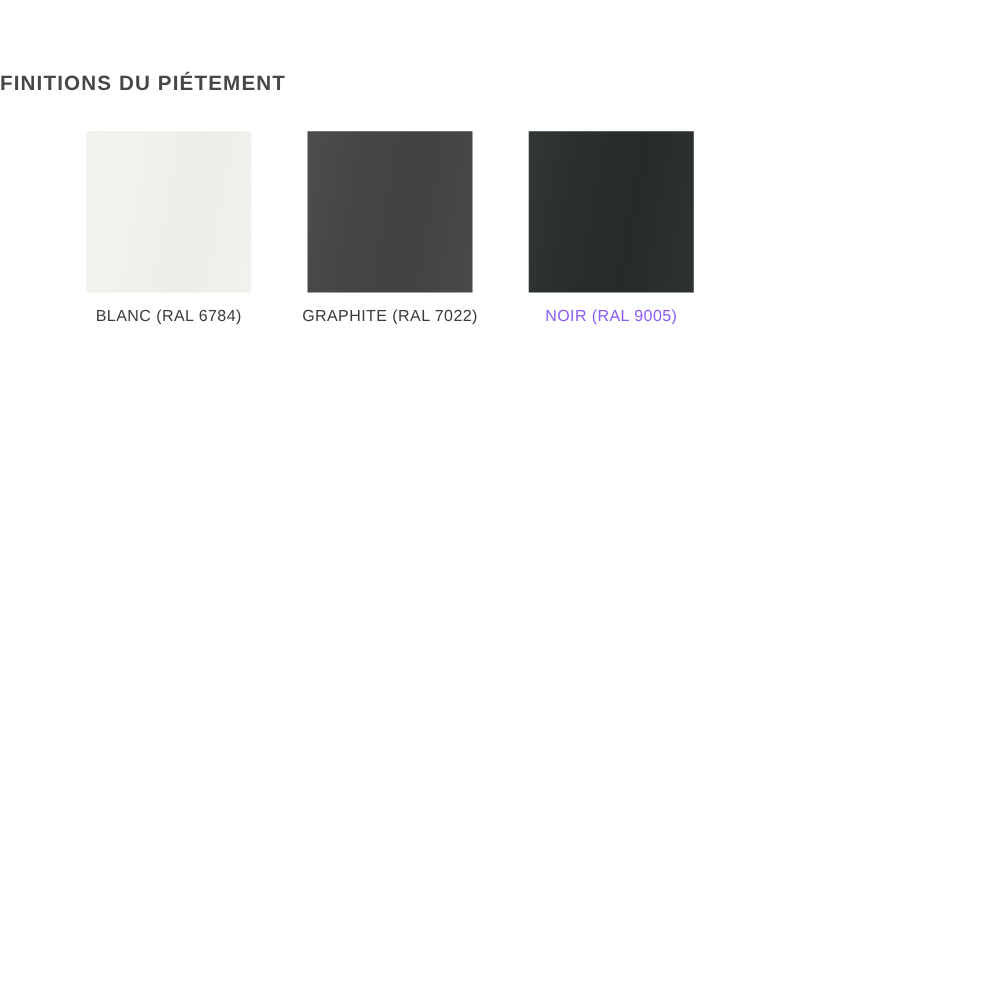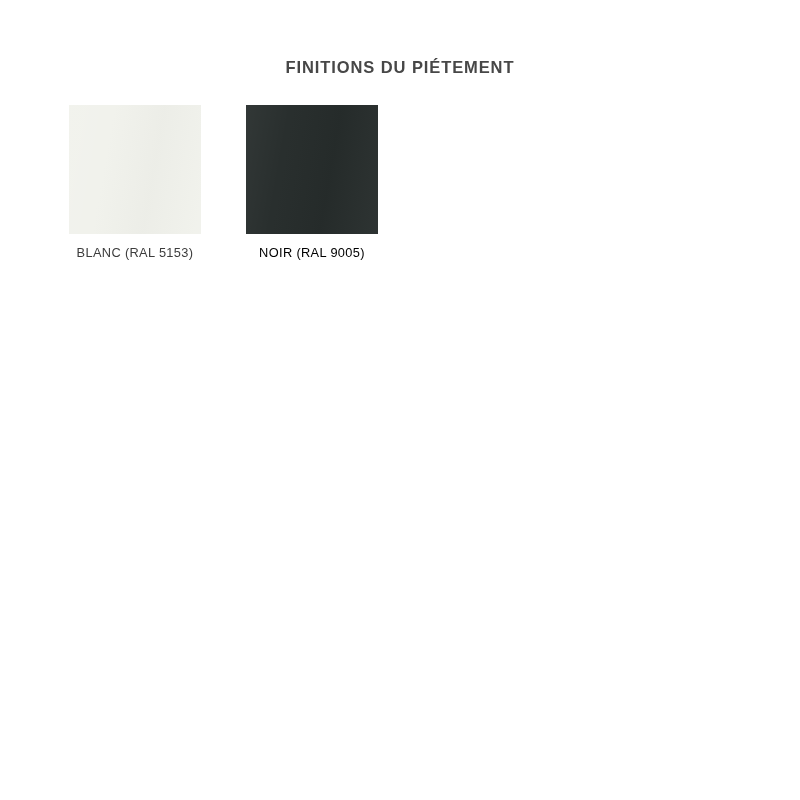--- a/index.html
+++ b/index.html
@@ -20,21 +20,20 @@
     width: 800px;
     height: 800px;
     background: #ffffff;
   }
 
   .panel-title {
     position: absolute;
     top: 57px;
     left: 0;
     width: 800px;
-    text-align: center;
     font-family: "Liberation Sans", sans-serif;
     font-size: 16.5px;
     font-weight: bold;
     letter-spacing: 0.9px;
     color: #474747;
     line-height: 20px;
     white-space: nowrap;
   }
 
   .swatch-row {
@@ -95,24 +94,28 @@
 <body style="background: rgb(255, 255, 255);">
 
 <div class="finishes-panel">
 
   <div class="panel-title" style="color: rgb(71, 71, 71);">FINITIONS DU PIÉTEMENT</div>
 
   <div class="swatch-row">
 
     <div class="swatch-cell">
       <span class="swatch-chip" style="background-color: rgb(241, 242, 236);"></span>
-      <span class="swatch-label" style="color: rgb(60, 60, 60);">BLANC (RAL 5153)</span>
+      <span class="swatch-label" style="color: rgb(60, 60, 60);">BLANC (RAL 6784)</span>
     </div>
 
 
+    <div class="swatch-cell">
+      <span class="swatch-chip" style="background-color: rgb(67, 67, 67);"></span>
+      <span class="swatch-label" style="color: rgb(60, 60, 60);">GRAPHITE (RAL 7022)</span>
+    </div>
 
     <div class="swatch-cell">
       <span class="swatch-chip" style="background-color: rgb(38, 44, 43);"></span>
-      <span class="swatch-label" style="color: #000000;">NOIR (RAL 9005)</span>
+      <span class="swatch-label" style="color: #8b5cf6;">NOIR (RAL 9005)</span>
     </div>
 
   </div>
 </div>
 
 </body></html>

